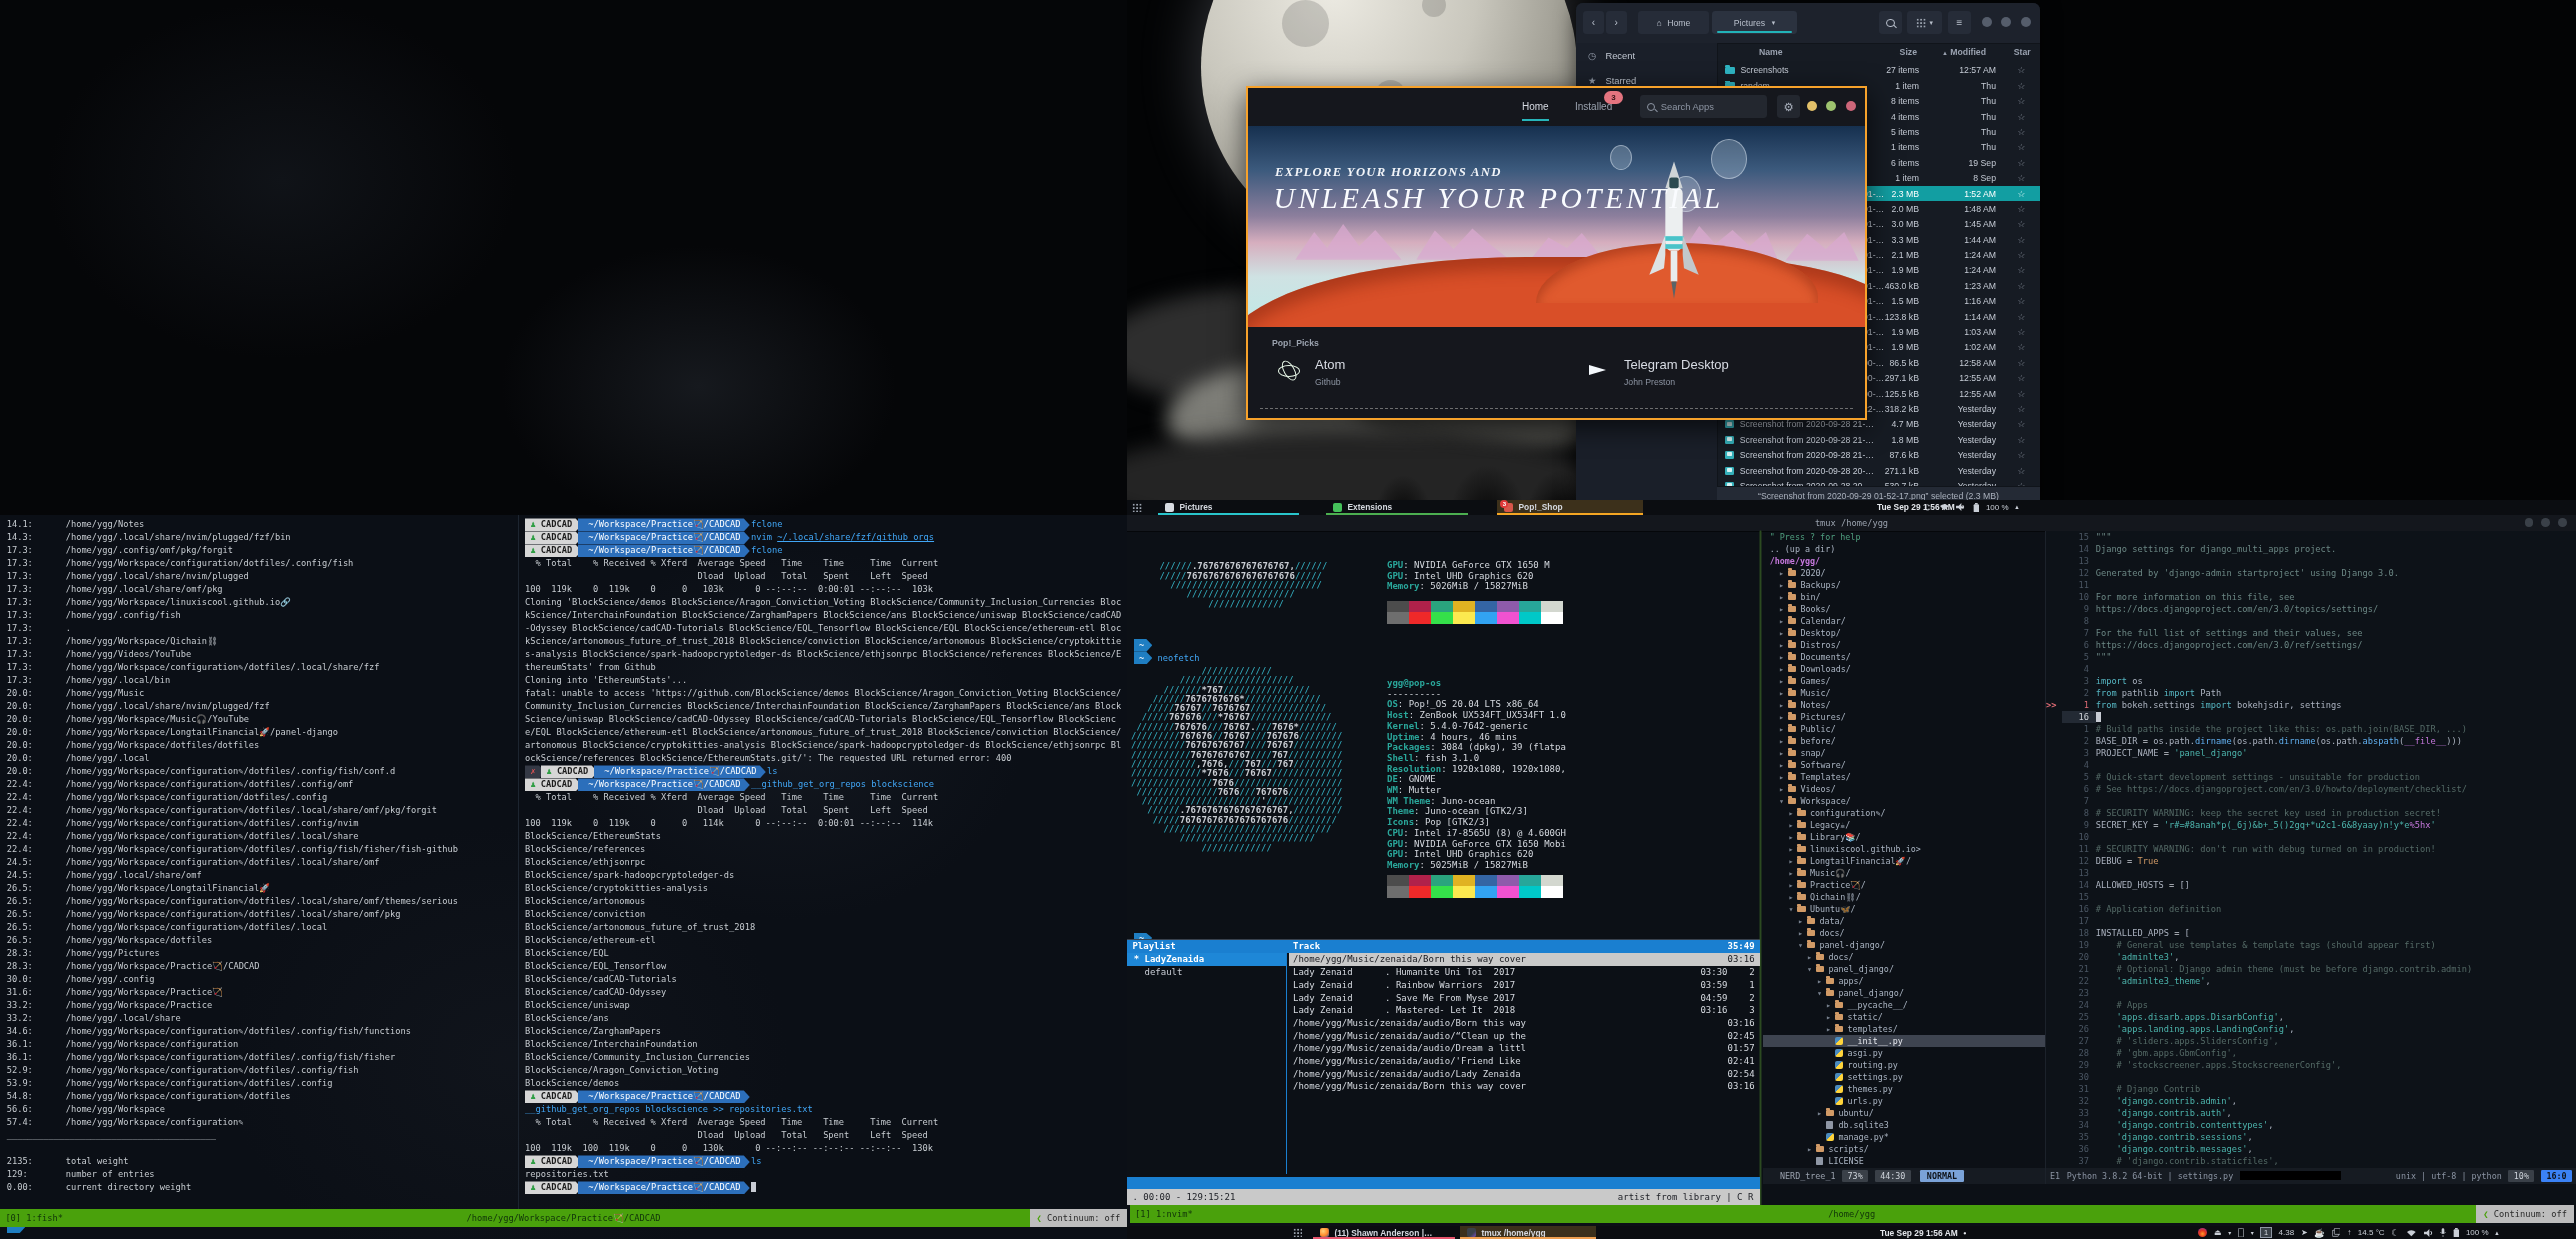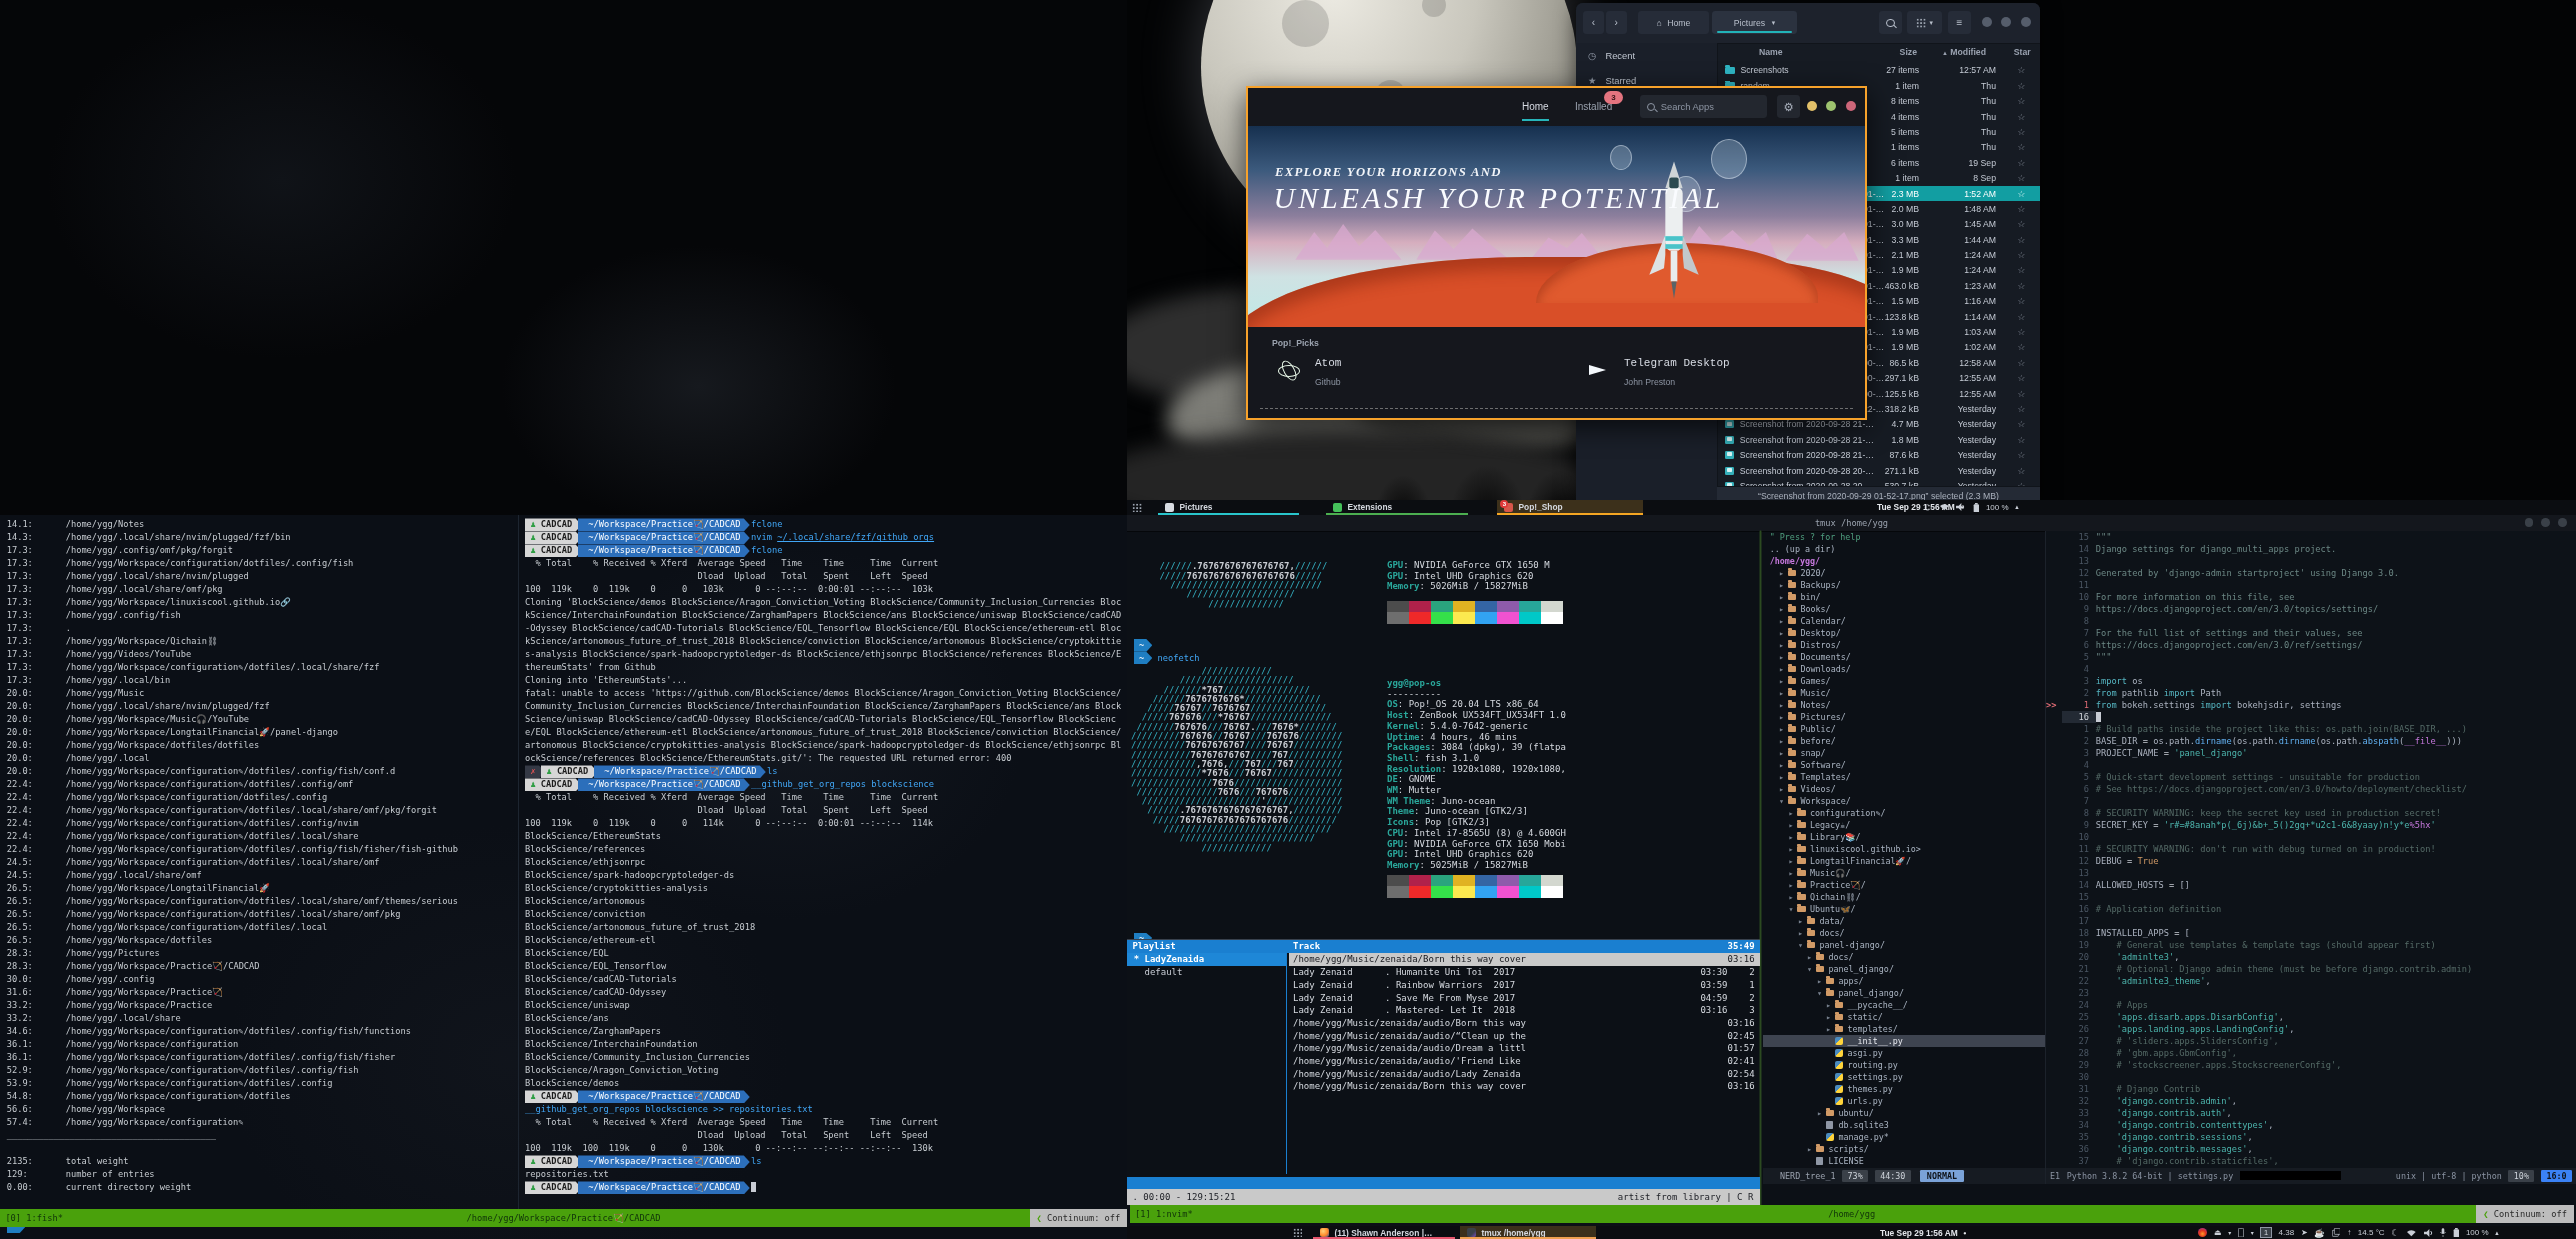--- a/index.html
+++ b/index.html
@@ -74,21 +74,21 @@
      border-radius:50% 50% 0 0/100% 90% 0 0;box-shadow:inset 0 6.7px 10.7px rgba(120,30,10,.4);}
   .bubble{position:absolute;border-radius:50%;background:rgba(210,228,238,.25);border:0.7px solid rgba(230,240,248,.45);}
   #banner-t1{position:absolute;left:27px;top:39px;color:#f2f4f8;font-family:"Liberation Serif",serif;
      font-style:italic;font-weight:bold;font-size:12.7px;letter-spacing:1.3px;}
   #banner-t2{position:absolute;left:25.5px;top:56px;color:#fafcff;font-family:"Liberation Serif",serif;
      font-style:italic;font-weight:normal;font-size:29.5px;letter-spacing:3.4px;}
   #rocket{position:absolute;left:396px;top:35px;width:60px;height:141px;}
   #picks-label{position:absolute;left:24px;top:250px;color:#9aa2ae;font-size:8.7px;font-weight:bold;}
   .app-card{position:absolute;top:266px;height:43px;}
   .app-icon{position:absolute;left:0;top:0;width:32px;height:32px;border-radius:50%;}
-  .app-name{position:absolute;left:43px;top:2.7px;color:#d8dce4;font-size:11px;font-family:Liberation Mono, monospace;}
+  .app-name{position:absolute;left:43px;top:2.7px;color:#d8dce4;font-size:13px;}
   .app-author{position:absolute;left:43px;top:23px;color:#8d95a3;font-size:8.7px;}
   #shop-dash{position:absolute;left:12px;right:12px;bottom:9.4px;border-top:1.3px dashed #8b8b8b;opacity:.75;}
   .atom-ic{background:radial-gradient(circle at 35% 30%, #b9e4b4 0%, #4fae62 60%, #2e8747 100%);position:relative;}
   .atom-ring{position:absolute;left:6px;top:11.4px;width:20px;height:9.4px;border:1.3px solid #eafaea;border-radius:50%;}
   .tg-ic{background:radial-gradient(circle at 35% 30%, #7ec8f0 0%, #2f9bd8 70%, #1f7fbd 100%);position:relative;}
   .tg-plane{position:absolute;left:8px;top:10.7px;width:0;height:0;border-style:solid;border-width:5.4px 0 5.4px 17.4px;
      border-color:transparent transparent transparent #f4f9fd;}
 
   
   .panel{background:#0b0d11;}

